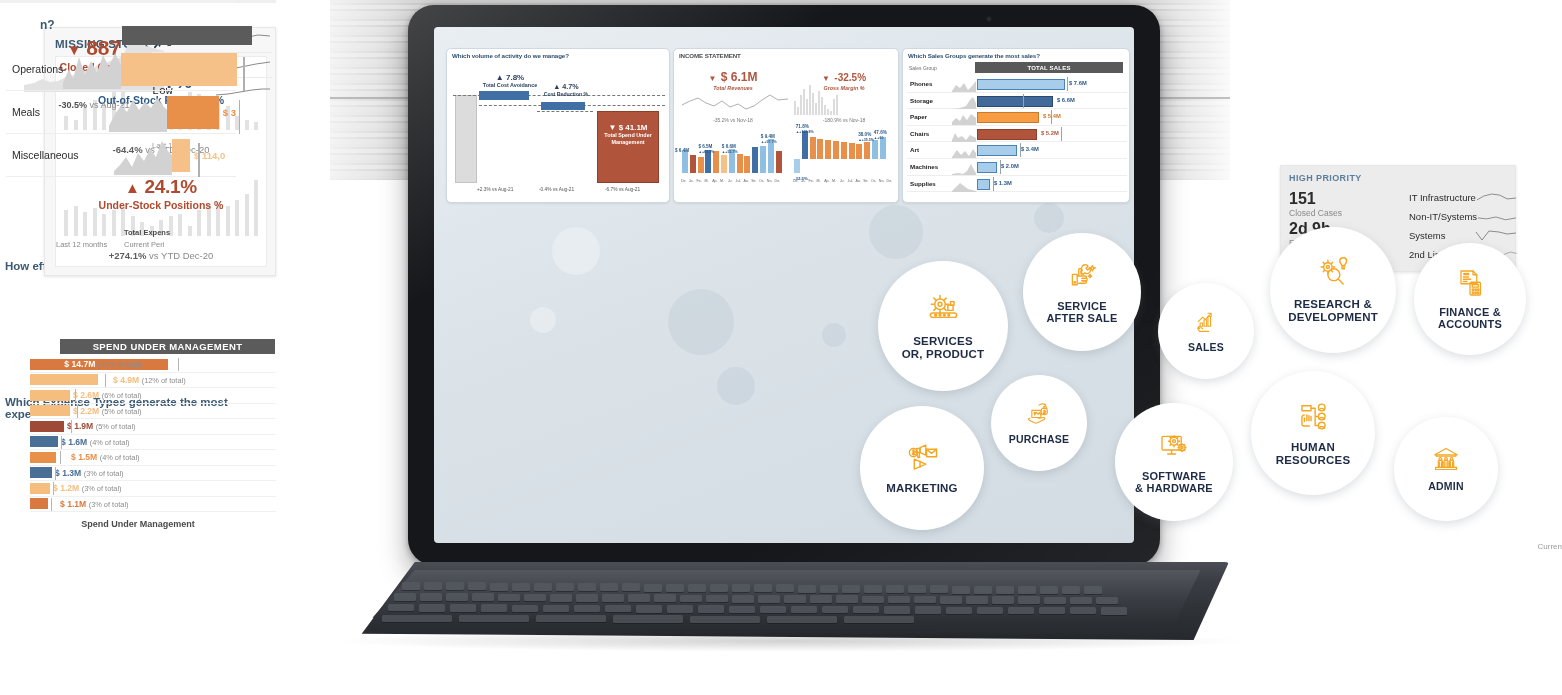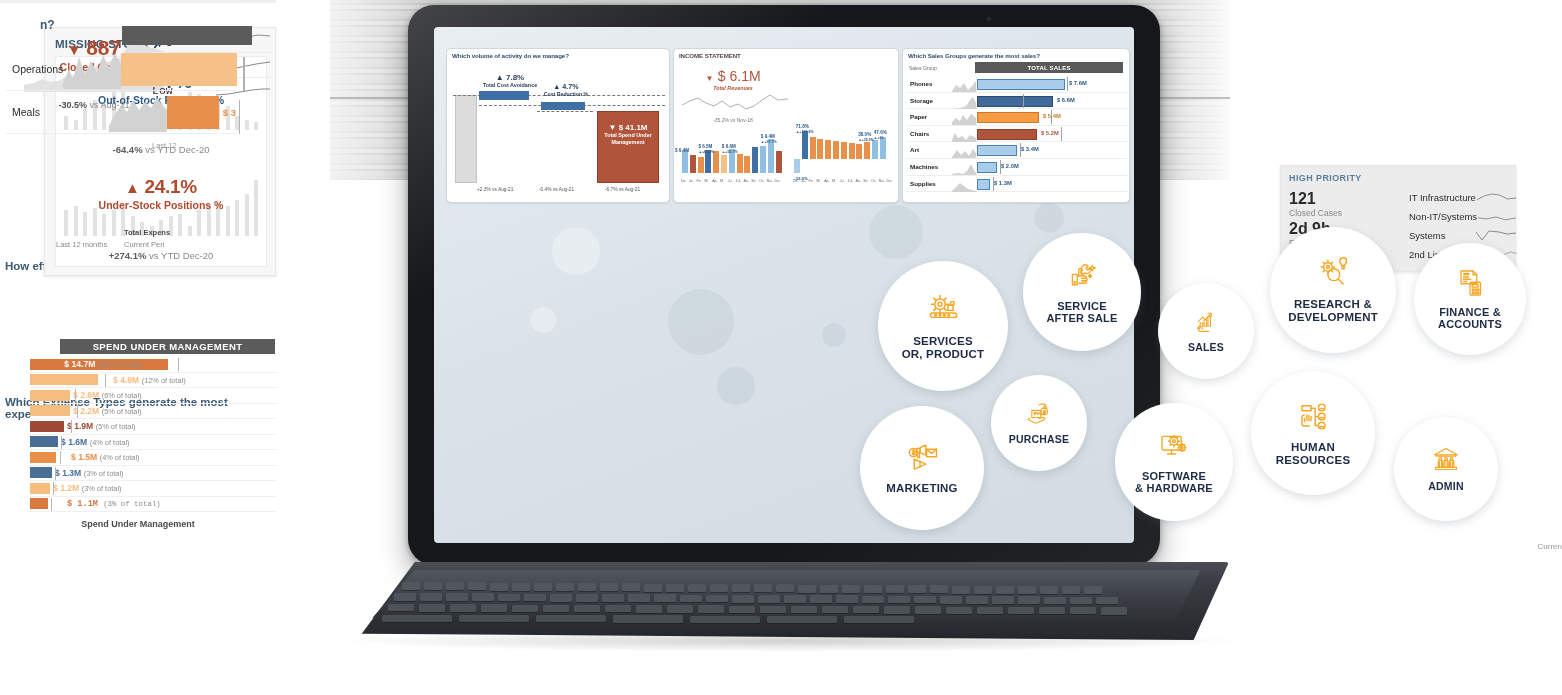--- a/index.html
+++ b/index.html
@@ -297,21 +297,21 @@
         <div class="lab" style="color: rgb(74, 111, 150); margin-left: 3px;"><span>$ 1.3M</span> <em>(3% of total)</em></div>
       </div>
       <div class="brow">
         <div class="bar" style="width: 20px; background: rgb(245, 189, 126);"></div>
         <div class="ref" style="left: 23px;"></div>
         <div class="lab" style="color: rgb(245, 189, 126); margin-left: 3px;"><span>$ 1.2M</span> <em>(3% of total)</em></div>
       </div>
       <div class="brow">
         <div class="bar" style="width: 18px; background: rgb(217, 120, 63);"></div>
         <div class="ref" style="left: 21px;"></div>
-        <div class="lab" style="color: rgb(217, 120, 63); margin-left: 19px; font-family: Liberation Mono, monospace;"><span>$ 1.1M</span> <em>(3% of total)</em></div>
+        <div class="lab" style="color: rgb(217, 120, 63); margin-left: 12px;"><span>$ 1.1M</span> <em>(3% of total)</em></div>
       </div>
     </div>
   <div class="spend-foot">Spend Under Management</div>
   <div class="spend-cur">Curren</div>
 </div>
 
 <div id="cases-card">
   <div class="caprule"></div>
   <div class="r-q">How efficient were we to close cases?</div>
 
@@ -349,21 +349,21 @@
           <path d="M2,12 L14,11 L26,9 L38,7 L48,6 L56,6" fill="none" stroke="#8a8a8a" stroke-width="1"></path>
         </svg>
     </div>
   </div>
   <div class="last12">Last 12</div>
 </div>
 
 <div class="card" id="hp-card">
   <div class="hp-title">HIGH PRIORITY</div>
   <div class="hp-left">
-    <div class="hp-num">121</div>
+    <div class="hp-num">151</div>
     <div class="hp-lbl">Closed Cases</div>
     <div class="hp-num">2d 9h</div>
     <div class="hp-lbl">Resolution Time</div>
   </div>
   <div class="hp-right">
     <div class="hp-row">
       <span>IT Infrastructure</span>
       <svg width="42" height="15" viewBox="0 0 42 15">
           <path d="M1,10 L8,6 L16,4 L24,5 L32,9 L41,8" fill="none" stroke="#8a8a8a" stroke-width="1"></path>
         </svg>
@@ -409,20 +409,31 @@
         <div class="exp-name">Meals</div>
         <div class="exp-spark"><svg width="58" height="40" viewBox="0 0 58 40">
             <path d="M0,34 L6,22 L12,14 L18,20 L24,8 L30,18 L36,10 L42,16 L48,6 L54,14 L58,18 L58,40 L0,40 Z" fill="#d2d2d2"></path>
           </svg></div>
         <div style="position: relative; display: flex; align-items: center;">
           <div class="exp-bar" style="width: 52px; background: rgb(232, 144, 74);"></div>
           <div class="exp-ref" style="left: 72px;"></div>
           <div class="exp-val" style="color: rgb(232, 144, 74);">$ 3</div>
         </div>
       </div>
+      <div class="exp-row">
+        <div class="exp-name">Miscellaneous</div>
+        <div class="exp-spark"><svg width="58" height="40" viewBox="0 0 58 40">
+            <path d="M0,36 L6,30 L12,22 L18,32 L24,18 L30,26 L36,14 L42,22 L48,6 L54,16 L58,20 L58,40 L0,40 Z" fill="#d2d2d2"></path>
+          </svg></div>
+        <div style="position: relative; display: flex; align-items: center;">
+          <div class="exp-bar" style="width: 18px; background: rgb(246, 193, 137);"></div>
+          <div class="exp-ref" style="left: 26px;"></div>
+          <div class="exp-val" style="color: rgb(246, 193, 137);">$ 114,0</div>
+        </div>
+      </div>
     </div>
   <div class="exp-foot">
     <div style="position:absolute;left:124px;top:0;"><b>Total Expens</b></div>
     <div style="position:absolute;left:56px;top:12px;">Last 12 months</div>
     <div style="position:absolute;left:124px;top:12px;">Current Peri</div>
   </div>
 </div>
 
 <div id="tablet">
   <div class="tab-frame"></div>
@@ -489,26 +500,51 @@
 
   <div class="mini" id="mini2" style="left:265px;top:43px;">
     <div class="mini-q grey">INCOME STATEMENT</div>
 
     <div style="position:absolute;left:4px;top:16px;width:110px;height:56px;">
       <svg width="110" height="30" viewBox="0 0 110 30" style="position:absolute;left:2px;top:22px;">
         <path d="M2,18 L10,14 L18,11 L26,16 L34,19 L42,14 L50,20 L58,17 L66,22 L74,19 L82,13 L90,8 L98,13 L108,12" fill="none" stroke="#9a9a9a" stroke-width="0.8"></path>
       </svg>
       <div style="position:absolute;left:0;right:0;top:2px;text-align:center;color:#b0553c;">
         <span style="font-size:8px;font-weight:bold;">▼</span>
-        <span style="font-size:14px;font-weight:normal;">$ 6.1M</span>
+        <span style="font-size:12px;font-weight:bold;">$ 6.1M</span>
         <div style="font-size:5.4px;font-weight:bold;font-style:italic;">Total Revenues</div>
       </div>
       <div style="position:absolute;left:0;right:0;top:52px;text-align:center;font-size:5px;color:#777;">-35.2% vs Nov-18</div>
     </div>
 
+    <div style="position:absolute;left:118px;top:16px;width:104px;height:56px;">
+      <div id="gm-bars" style="position:absolute;left:2px;top:14px;width:52px;height:36px;display:flex;align-items:flex-end;gap:1px;">
+          <i style="display: block; width: 2px; height: 14px; background: rgb(220, 220, 220);"></i>
+          <i style="display: block; width: 2px; height: 8px; background: rgb(220, 220, 220);"></i>
+          <i style="display: block; width: 2px; height: 20px; background: rgb(220, 220, 220);"></i>
+          <i style="display: block; width: 2px; height: 26px; background: rgb(220, 220, 220);"></i>
+          <i style="display: block; width: 2px; height: 16px; background: rgb(220, 220, 220);"></i>
+          <i style="display: block; width: 2px; height: 30px; background: rgb(220, 220, 220);"></i>
+          <i style="display: block; width: 2px; height: 22px; background: rgb(220, 220, 220);"></i>
+          <i style="display: block; width: 2px; height: 12px; background: rgb(220, 220, 220);"></i>
+          <i style="display: block; width: 2px; height: 24px; background: rgb(220, 220, 220);"></i>
+          <i style="display: block; width: 2px; height: 18px; background: rgb(220, 220, 220);"></i>
+          <i style="display: block; width: 2px; height: 10px; background: rgb(220, 220, 220);"></i>
+          <i style="display: block; width: 2px; height: 6px; background: rgb(220, 220, 220);"></i>
+          <i style="display: block; width: 2px; height: 4px; background: rgb(220, 220, 220);"></i>
+          <i style="display: block; width: 2px; height: 16px; background: rgb(220, 220, 220);"></i>
+          <i style="display: block; width: 2px; height: 20px; background: rgb(220, 220, 220);"></i>
+        </div>
+      <div style="position:absolute;left:0;right:0;top:2px;text-align:center;color:#b0553c;">
+        <span style="font-size:8px;font-weight:bold;">▼</span>
+        <span style="font-size:10px;font-weight:bold;">-32.5%</span>
+        <div style="font-size:5.4px;font-weight:bold;font-style:italic;">Gross Margin %</div>
+      </div>
+      <div style="position:absolute;left:0;right:0;top:52px;text-align:center;font-size:5px;color:#777;">-180.9% vs Nov-18</div>
+    </div>
 
     <div id="inc-bars-left" style="position:absolute;left:6px;top:78px;width:104px;height:58px;">
         <div style="position: absolute; bottom: 12px; left: 2px; width: 6px; height: 23.1489px; background: rgb(143, 192, 228);"></div>
         <div style="position: absolute; bottom: 12px; left: 9.8px; width: 6px; height: 18.0851px; background: rgb(176, 85, 60);"></div>
         <div style="position: absolute; bottom: 12px; left: 17.6px; width: 6px; height: 15.9149px; background: rgb(232, 144, 74);"></div>
         <div style="position: absolute; bottom: 12px; left: 25.4px; width: 6px; height: 23.5106px; background: rgb(63, 111, 165);"></div>
         <div style="position: absolute; bottom: 12px; left: 33.2px; width: 6px; height: 21.7021px; background: rgb(232, 144, 74);"></div>
         <div style="position: absolute; bottom: 12px; left: 41px; width: 6px; height: 18.4468px; background: rgb(246, 193, 137);"></div>
         <div style="position: absolute; bottom: 12px; left: 48.8px; width: 6px; height: 23.8723px; background: rgb(143, 192, 228);"></div>
         <div style="position: absolute; bottom: 12px; left: 56.6px; width: 6px; height: 19.1702px; background: rgb(232, 144, 74);"></div>

